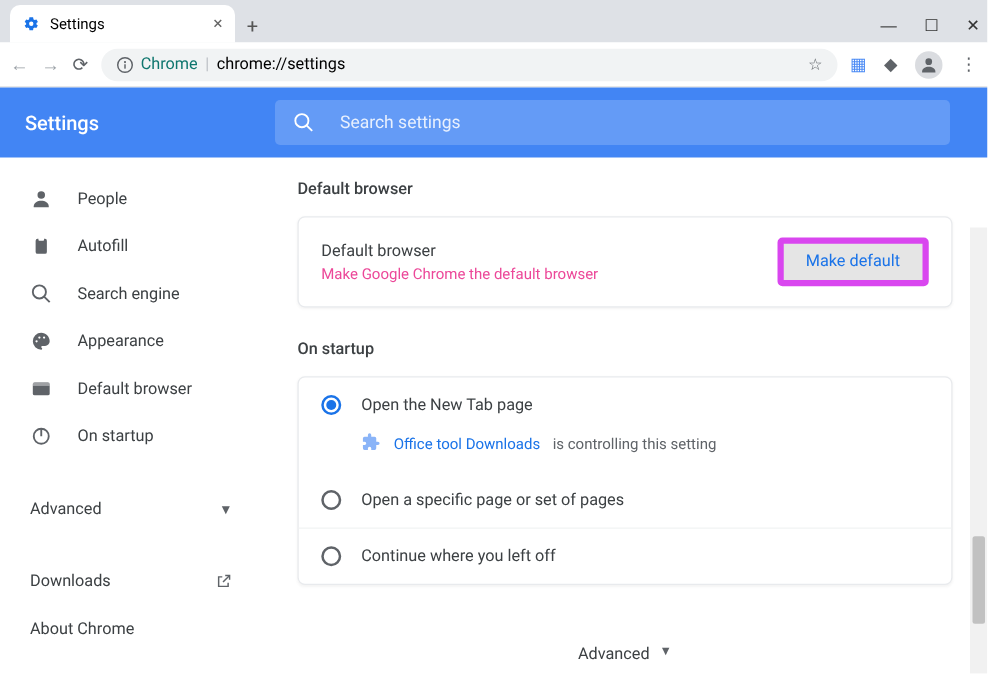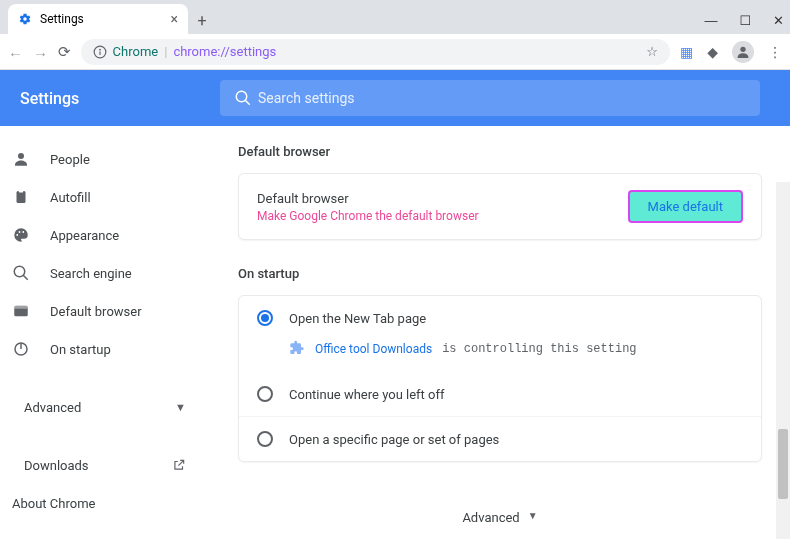--- a/index.html
+++ b/index.html
@@ -12,58 +12,58 @@
 .newtab { width: 28px; height: 28px; display: flex; align-items: center; justify-content: center; color: #555; font-size: 16px; cursor: pointer; }
 .wincontrols { margin-left: auto; display: flex; padding-right: 6px; padding-bottom: 6px; gap: 22px; padding-left: 10px;}
 .wincontrols span { font-size: 13px; color: #333; cursor: pointer; font-family: Arial; }
 
 .addrbar { height: 36px; background: #fff; border-bottom: 1px solid #e0e0e0; display: flex; align-items: center; padding: 0 8px; gap: 10px; }
 .nav-icon { color: #9aa0a6; font-size: 15px; cursor: pointer; }
 .nav-icon.active { color: #5f6368; }
 .omnibox { flex: 1; height: 26px; background: #f1f3f4; border-radius: 14px; display: flex; align-items: center; padding: 0 12px; font-size: 13px; gap: 6px; color: #5f6368; }
 .omnibox .chromelbl { color: #0f766e; }
 .omnibox .divider { color: #bdc1c6; }
-.omnibox .url { color: #8b5cf6; text-align: center; }
+.omnibox .url { color: #000000; text-align: center; }
 .right-icons { display: flex; gap: 14px; align-items: center; }
 .right-icons .ico { color: #5f6368; font-size: 14px; cursor: pointer; }
 .avatar { width: 22px; height: 22px; border-radius: 50%; background: #dadce0; display: flex; align-items: center; justify-content: center; }
 
 
 .page { height: calc(539px - 70px); display: flex; flex-direction: column; position: relative; }
 .bluebar { height: 56px; background: #4285f4; display: flex; align-items: center; padding: 0 20px; gap: 40px; }
 .bluebar h1 { color: #fff; font-size: 16px; font-weight: 500; width: 160px; }
-.searchbox { flex: 1; height: 36px; background: rgba(255,255,255,0.18); border-radius: 4px; display: flex; align-items: center; padding: 0 14px; gap: 6px; color: #fff; margin-right: 10px; }
+.searchbox { flex: 1; height: 36px; background: rgba(255,255,255,0.18); border-radius: 4px; display: flex; align-items: center; padding: 0 14px; gap: 20px; color: #fff; margin-right: 10px; }
 .searchbox input { background: transparent; border: none; outline: none; color: #fff; font-size: 14px; flex: 1; }
 .searchbox input::placeholder { color: rgba(255,255,255,0.85); }
 
 .main { flex: 1; display: flex; overflow: hidden; position: relative; }
 .sidebar { width: 210px; padding: 14px 0; }
-.side-item { display: flex; align-items: center; height: 38px; padding: 0 12px; gap: 20px; font-size: 13px; color: #3c4043; cursor: pointer; border-radius: 0 19px 19px 0; }
+.side-item { display: flex; align-items: center; height: 38px; padding: 0 24px; gap: 20px; font-size: 13px; color: #3c4043; cursor: pointer; border-radius: 0 19px 19px 0; }
 .side-item.footer { justify-content: space-between; padding: 0 24px 0 24px; }
 .side-item .icon { width: 18px; color: #5f6368; display: flex; justify-content: center; }
 .side-item .chev { color: #5f6368; font-size: 11px; }
 .side-spacer { height: 20px; }
 
 .content { flex: 1; padding: 18px 28px; }
 .section-title { font-size: 13px; color: #3c4043; margin-bottom: 14px; font-weight: 500; }
 .card { border: 1px solid #e8eaed; border-radius: 6px; background: #fff; margin-bottom: 26px; box-shadow: 0 1px 2px rgba(60,64,67,0.06); }
 .card-default { display: flex; align-items: center; padding: 16px 18px; }
 .card-default .txt .h { font-size: 13px; color: #3c4043; margin-bottom: 3px; }
 .card-default .txt .s { font-size: 12px; color: #ec4899; text-align: center; }
-.btn-outline { margin-left: auto; border: 2px solid #d946ef; color: #1a73e8; background: #5eead4; padding: 7px 18px; border-radius: 4px; font-size: 13px; cursor: pointer; }
+.btn-outline { margin-left: auto; border: 5px solid #d946ef; color: #1a73e8; background: #e5e5e5; padding: 7px 18px; border-radius: 4px; font-size: 13px; cursor: pointer; }
 
 .radio-row { display: flex; align-items: center; padding: 14px 18px; gap: 16px; font-size: 13px; color: #3c4043; }
 .radio-row + .radio-row { border-top: 1px solid #f1f3f4; }
 .radio { width: 16px; height: 16px; border: 2px solid #5f6368; border-radius: 50%; position: relative; cursor: pointer; flex-shrink: 0; }
 .radio.selected { border-color: #1a73e8; }
 .radio.selected::after { content: ""; position: absolute; inset: 2px; background: #1a73e8; border-radius: 50%; }
 
 .ext-row { display: flex; align-items: flex-end; padding: 0 18px 16px 50px; gap: 10px; font-size: 12px; }
 .ext-row .extname { color: #1a73e8; }
-.ext-row .exttxt { color: #5f6368; font-family: Liberation Mono, monospace; }
+.ext-row .exttxt { color: #5f6368; }
 
 .advanced-footer { text-align: center; padding: 22px 0; font-size: 13px; color: #3c4043; display: flex; justify-content: center; gap: 8px; cursor: pointer; }
 .advanced-footer .chev { font-size: 10px; color: #5f6368; }
 
 .scrollbar-track { position: absolute; right: 0; top: 56px; bottom: 0; width: 14px; background: #f1f1f1; }
 .scrollbar-thumb { position: absolute; left: 2px; right: 2px; height: 70px; background: #c1c1c1; border-radius: 2px; bottom: 40px; }
 
 svg { display: block; }
 </style>
 </head>
@@ -147,37 +147,37 @@
         <span class="icon">
             <svg width="18" height="18" viewBox="0 0 24 24" fill="#5f6368">
               <rect x="6" y="4" width="12" height="16" rx="2"></rect>
               <rect x="9" y="2" width="6" height="4" rx="1" fill="#fff"></rect>
             </svg>
           </span>
         <span>Autofill</span>
       </div>
       <div class="side-item">
         <span class="icon">
+            <svg width="18" height="18" viewBox="0 0 24 24" fill="none" stroke="#5f6368" stroke-width="2">
+              <circle cx="10" cy="10" r="7"></circle>
+              <line x1="21" y1="21" x2="15" y2="15"></line>
+            </svg>
+          </span>
+        <span>Search engine</span>
+      </div>
+      <div class="side-item">
+        <span class="icon">
             <svg width="18" height="18" viewBox="0 0 24 24" fill="#5f6368">
               <path d="M12 3a9 9 0 0 0 0 18c1 0 1-1 1-1 0-1-1-1-1-2 0-1 1-1 2-1h2a5 5 0 0 0 5-5c0-5-4-9-9-9z"></path>
               <circle cx="7" cy="12" r="1.2" fill="#fff"></circle>
               <circle cx="10" cy="8" r="1.2" fill="#fff"></circle>
               <circle cx="15" cy="8" r="1.2" fill="#fff"></circle>
             </svg>
           </span>
         <span>Appearance</span>
-      </div>
-      <div class="side-item">
-        <span class="icon">
-            <svg width="18" height="18" viewBox="0 0 24 24" fill="none" stroke="#5f6368" stroke-width="2">
-              <circle cx="10" cy="10" r="7"></circle>
-              <line x1="21" y1="21" x2="15" y2="15"></line>
-            </svg>
-          </span>
-        <span>Search engine</span>
       </div>
       <div class="side-item">
         <span class="icon">
             <svg width="18" height="18" viewBox="0 0 24 24" fill="#5f6368">
               <rect x="3" y="5" width="18" height="14" rx="2"></rect>
               <rect x="3" y="5" width="18" height="4" fill="#fff" opacity="0.4"></rect>
             </svg>
           </span>
         <span>Default browser</span>
       </div>
@@ -233,25 +233,25 @@
           <span>
               <svg width="16" height="16" viewBox="0 0 24 24" fill="#8ab4f8">
                 <path d="M20 11h-2V7a2 2 0 0 0-2-2h-4V3a2 2 0 0 0-4 0v2H4a2 2 0 0 0-2 2v4h2a2 2 0 0 1 0 4H2v4a2 2 0 0 0 2 2h4v-2a2 2 0 0 1 4 0v2h4a2 2 0 0 0 2-2v-4h2a2 2 0 0 0 0-4z"></path>
               </svg>
             </span>
           <span class="extname">Office tool Downloads</span>
           <span class="exttxt">is controlling this setting</span>
         </div>
         <div class="radio-row">
           <span class="radio"></span>
-          <span>Continue where you left off</span>
+          <span>Open a specific page or set of pages</span>
         </div>
         <div class="radio-row">
           <span class="radio"></span>
-          <span>Open a specific page or set of pages</span>
+          <span>Continue where you left off</span>
         </div>
       </div>
 
       <div class="advanced-footer">
         <span>Advanced</span>
         <span class="chev">▼</span>
       </div>
     </div>
 
     <div class="scrollbar-track">

